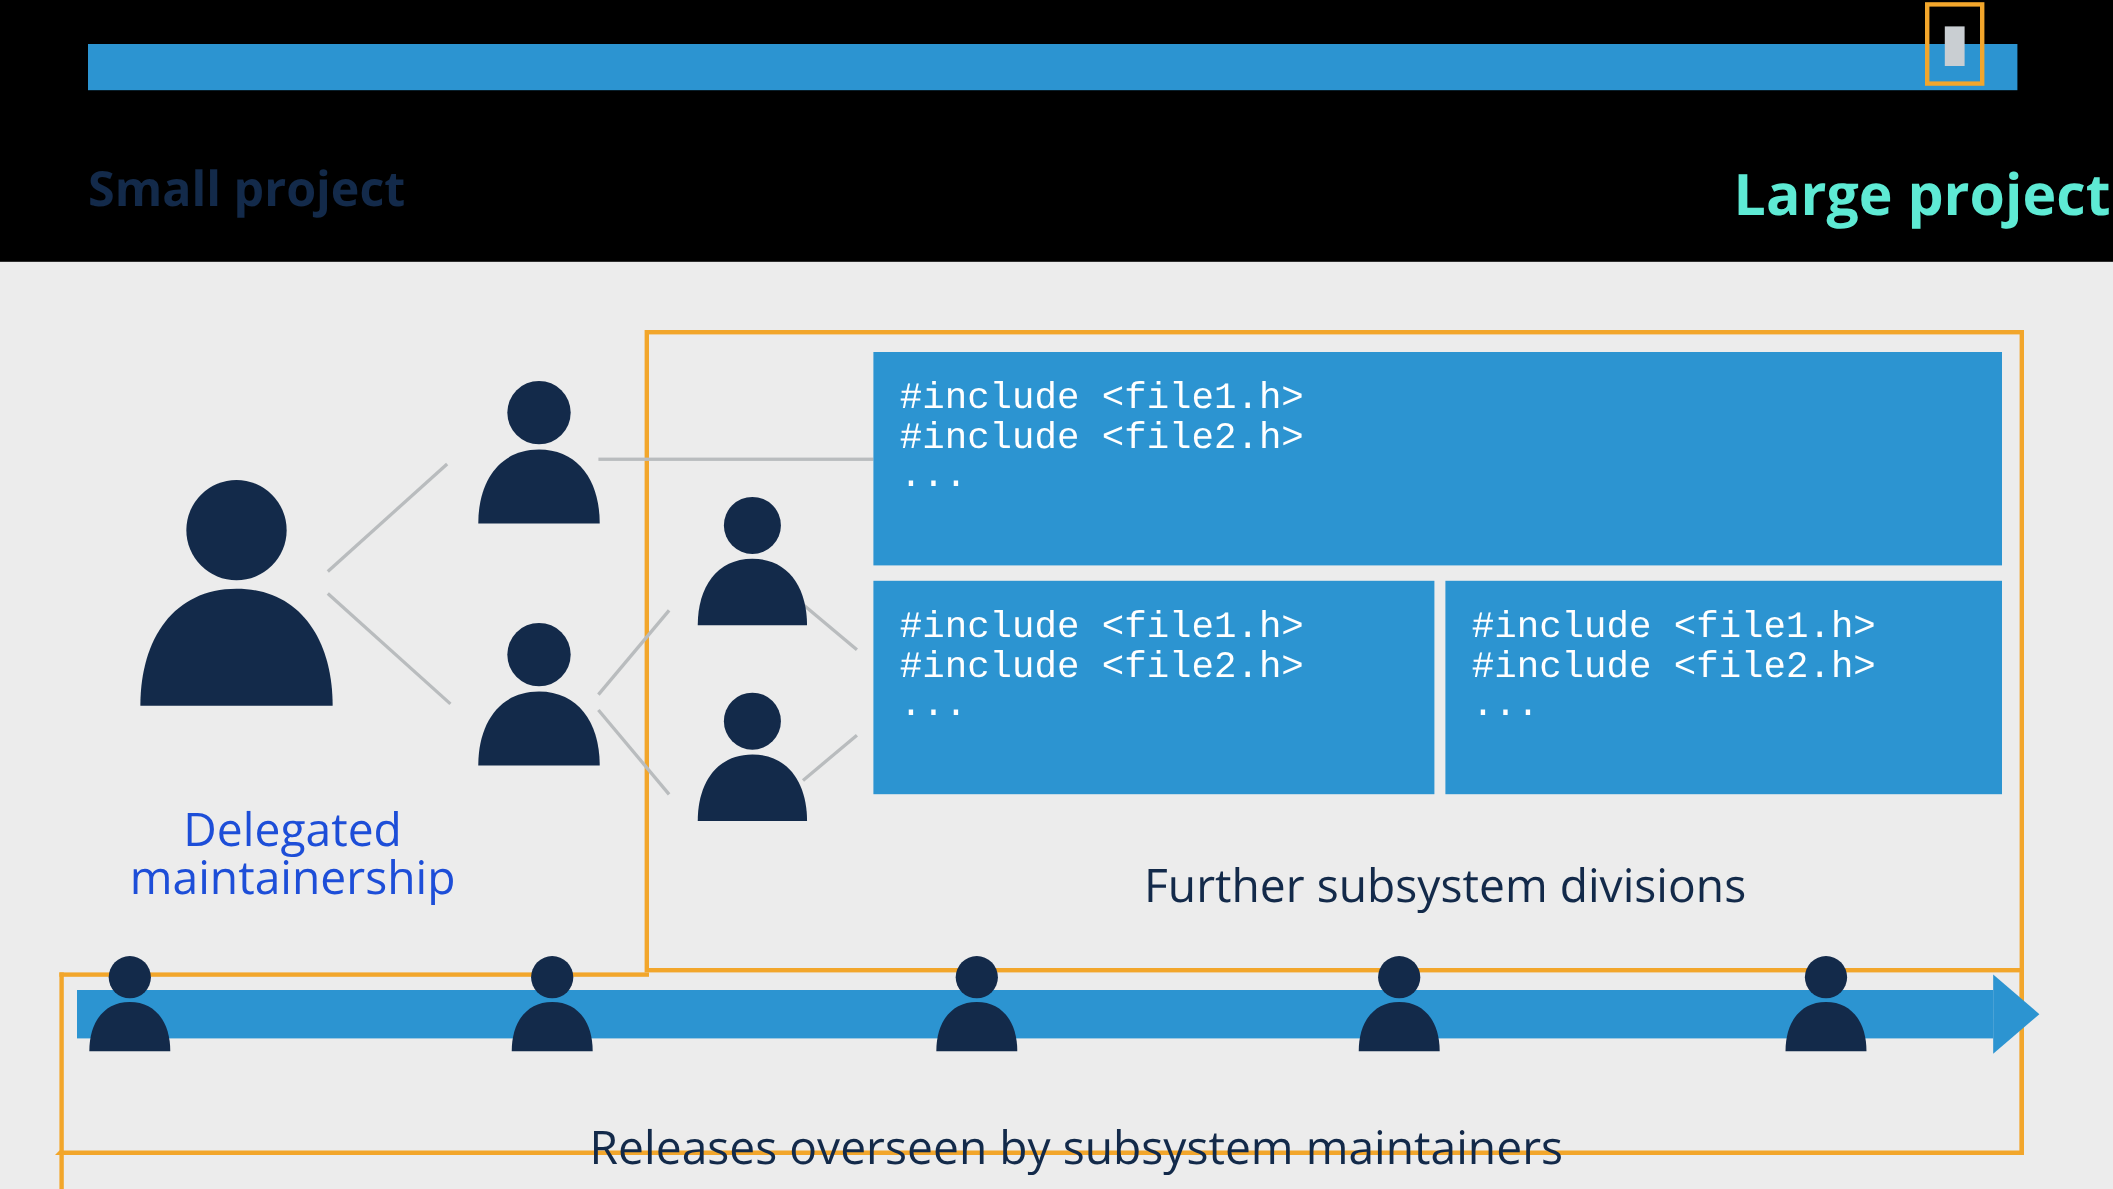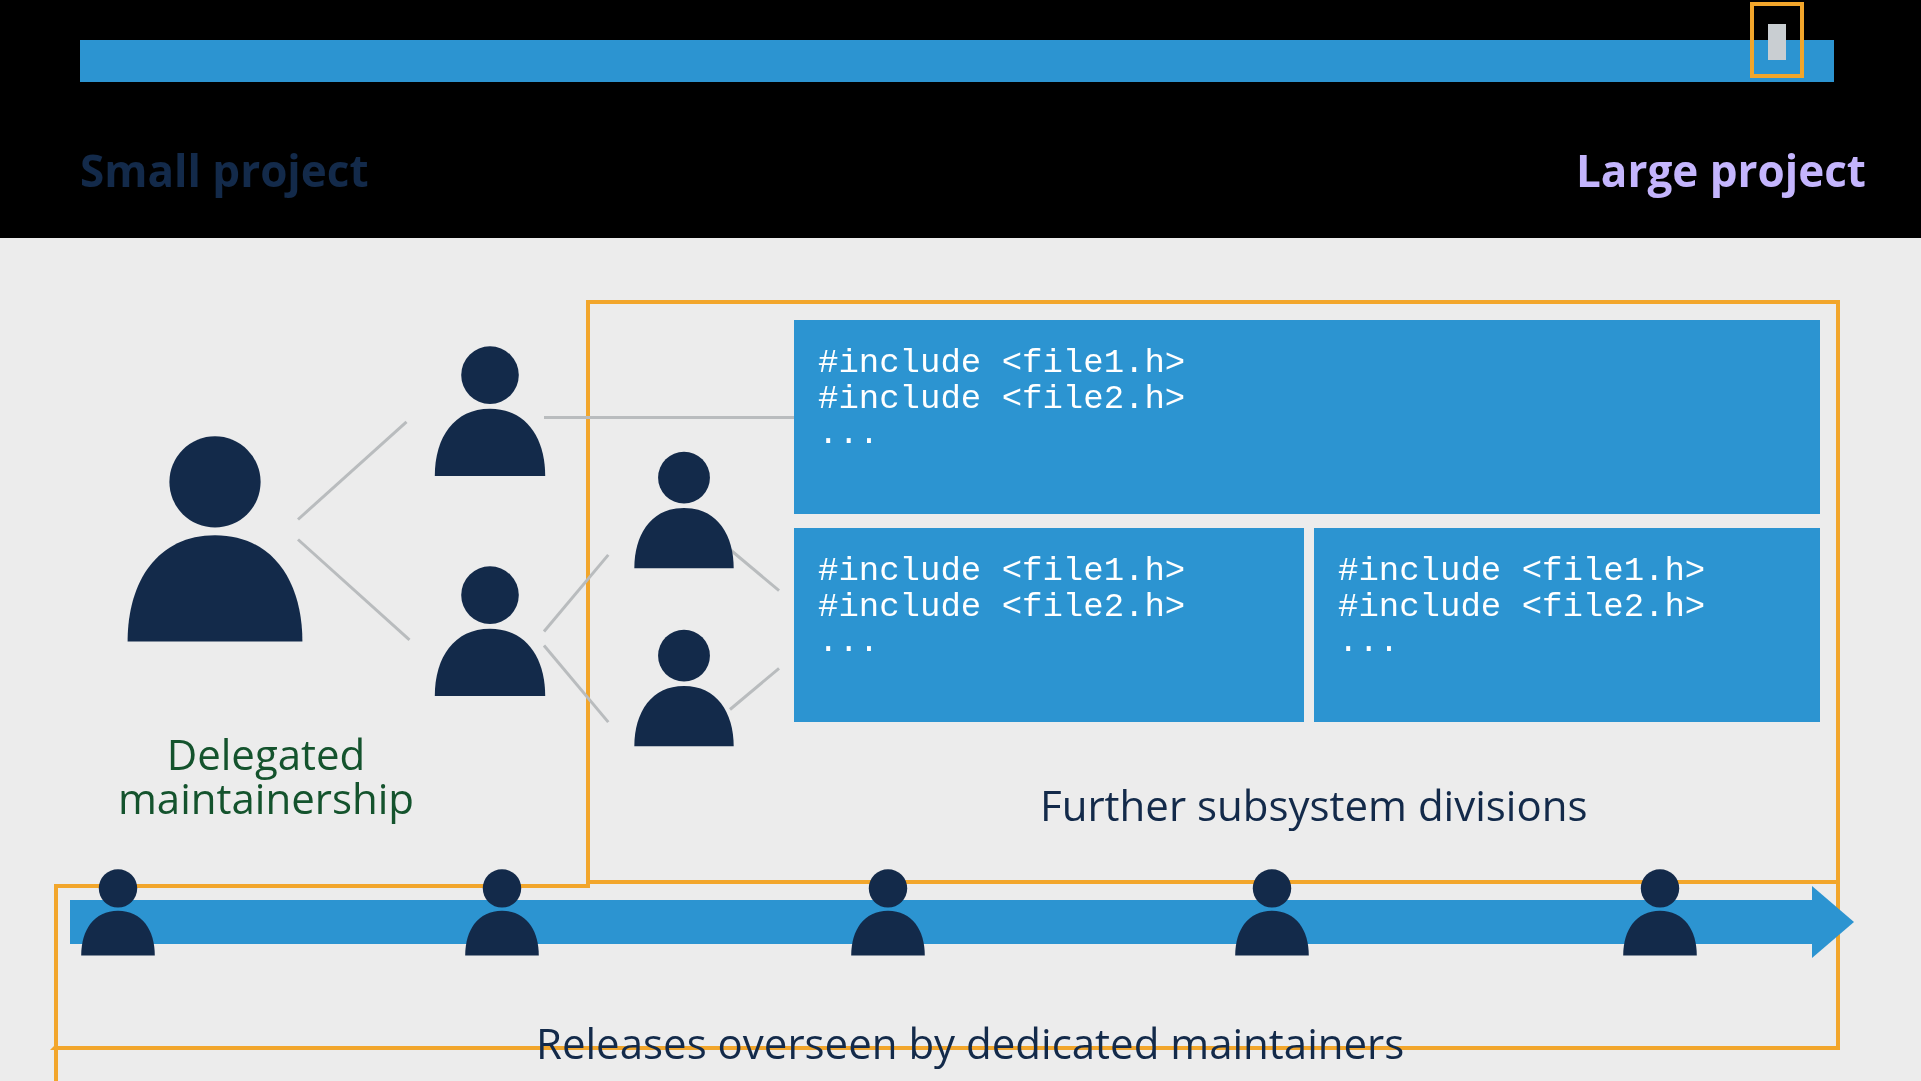--- a/index.html
+++ b/index.html
@@ -5,40 +5,40 @@
   * { box-sizing: border-box; margin: 0; padding: 0; }
   html, body { width: 1921px; height: 1081px; background: #000; font-family: "Segoe UI", "Open Sans", Arial, sans-serif; overflow: hidden; }
   .stage { position: relative; width: 1921px; height: 1081px; }
 
   
   .top-band { position: absolute; left: 0; top: 0; width: 1921px; height: 238px; background: #000; }
   .top-bar-blue { position: absolute; left: 80px; top: 40px; width: 1754px; height: 42px; background: #2c94d1; }
   .slider-handle { position: absolute; top: 2px; left: 1750px; width: 54px; height: 76px; border: 4px solid #f2a62b; background: transparent; }
   .slider-handle .inner-grey { position: absolute; left: 14px; top: 18px; width: 18px; height: 36px; background: #c9ced2; }
   .top-label-left { position: absolute; left: 80px; top: 140px; color: #132a4a; font-size: 44px; font-weight: 700; }
-  .top-label-right { position: absolute; left: 1576px; top: 140px; color: #c4b5fd; font-size: 44px; font-weight: 700; }
+  .top-label-right { position: absolute; left: 1576px; top: 140px; color: #5eead4; font-size: 52px; font-weight: 700; }
 
   
   .slide { position: absolute; left: 0; top: 238px; width: 1921px; height: 843px; background: #ececec; padding-left: 44px; }
 
   .orange-box-top { position: absolute; border: 4px solid #f2a62b; background: transparent; left: 586px; top: 62px; width: 1254px; height: 584px; }
   .orange-box-top::before { content:""; position:absolute; left:-536px; top:580px; width:536px; height:0; border-top:4px solid #f2a62b; }
   .orange-box-top::after { content:""; position:absolute; left:-536px; top:580px; width:0; height:230px; border-left:4px solid #f2a62b; }
 
   .orange-box-bottom { position: absolute; border: 4px solid #f2a62b; border-top: none; background: transparent; left: 50px; top: 646px; width: 1790px; height: 166px; border-left: 4px solid transparent; }
   .orange-box-bottom-rt { position:absolute; left:1836px; top:642px; width:4px; height:170px; background:#f2a62b;}
 
   
   .code-block { position: absolute; background: #2c94d1; color: #fff; font-family: "Courier New", monospace; font-size: 34px; line-height: 1.05; padding: 26px 24px; white-space: pre; }
   .cb1 { left: 794px; top: 82px;  width: 1026px; height: 194px; }
   .cb2 { left: 794px; top: 290px; width: 510px;  height: 194px; }
   .cb3 { left: 1314px; top: 290px; width: 506px;  height: 194px; }
 
   
-  .label-delegated { position: absolute; left: 116px; top: 494px; color: #14532d; font-size: 42px; text-align: center; line-height: 1.05; width: 300px; }
+  .label-delegated { position: absolute; left: 116px; top: 494px; color: #1d4ed8; font-size: 42px; text-align: center; line-height: 1.05; width: 300px; }
   .label-further   { position: absolute; left: 1040px; top: 538px; color: #132a4a; font-size: 42px; text-align: right; }
   .label-releases  { position: absolute; left: 536px;  top: 776px; color: #132a4a; font-size: 42px; }
 
   
   .timeline-bar { position: absolute; left: 70px; top: 662px; width: 1742px; height: 44px; background: #2c94d1; }
   .timeline-arrowhead { position: absolute; left: 1812px; top: 648px; width: 0; height: 0; border-top: 36px solid transparent; border-bottom: 36px solid transparent; border-left: 42px solid #2c94d1; }
 
   
   .person { position: absolute; }
   .person svg { display: block; }
@@ -86,21 +86,21 @@
     <div class="code-block cb2" style="white-space: pre;">#include &lt;file1.h&gt;
 #include &lt;file2.h&gt;
 ...</div>
     <div class="code-block cb3" style="white-space: pre;">#include &lt;file1.h&gt;
 #include &lt;file2.h&gt;
 ...</div>
 
     <div class="label-delegated" style="white-space: pre;">Delegated
 maintainership</div>
     <div class="label-further">Further subsystem divisions</div>
-    <div class="label-releases">Releases overseen by dedicated maintainers</div>
+    <div class="label-releases">Releases overseen by subsystem maintainers</div>
 
     <div class="timeline-bar"></div>
     <div class="timeline-arrowhead"></div>
 
     <div class="person" style="left:120px; top:190px;">
       <svg width="190" height="220" viewBox="0 0 100 115">
           <circle cx="50" cy="28" r="24" fill="#132a4a"></circle>
           <path d="M50 56 C20 56 4 80 4 112 L96 112 C96 80 80 56 50 56 Z" fill="#132a4a"></path>
         </svg>
     </div>

